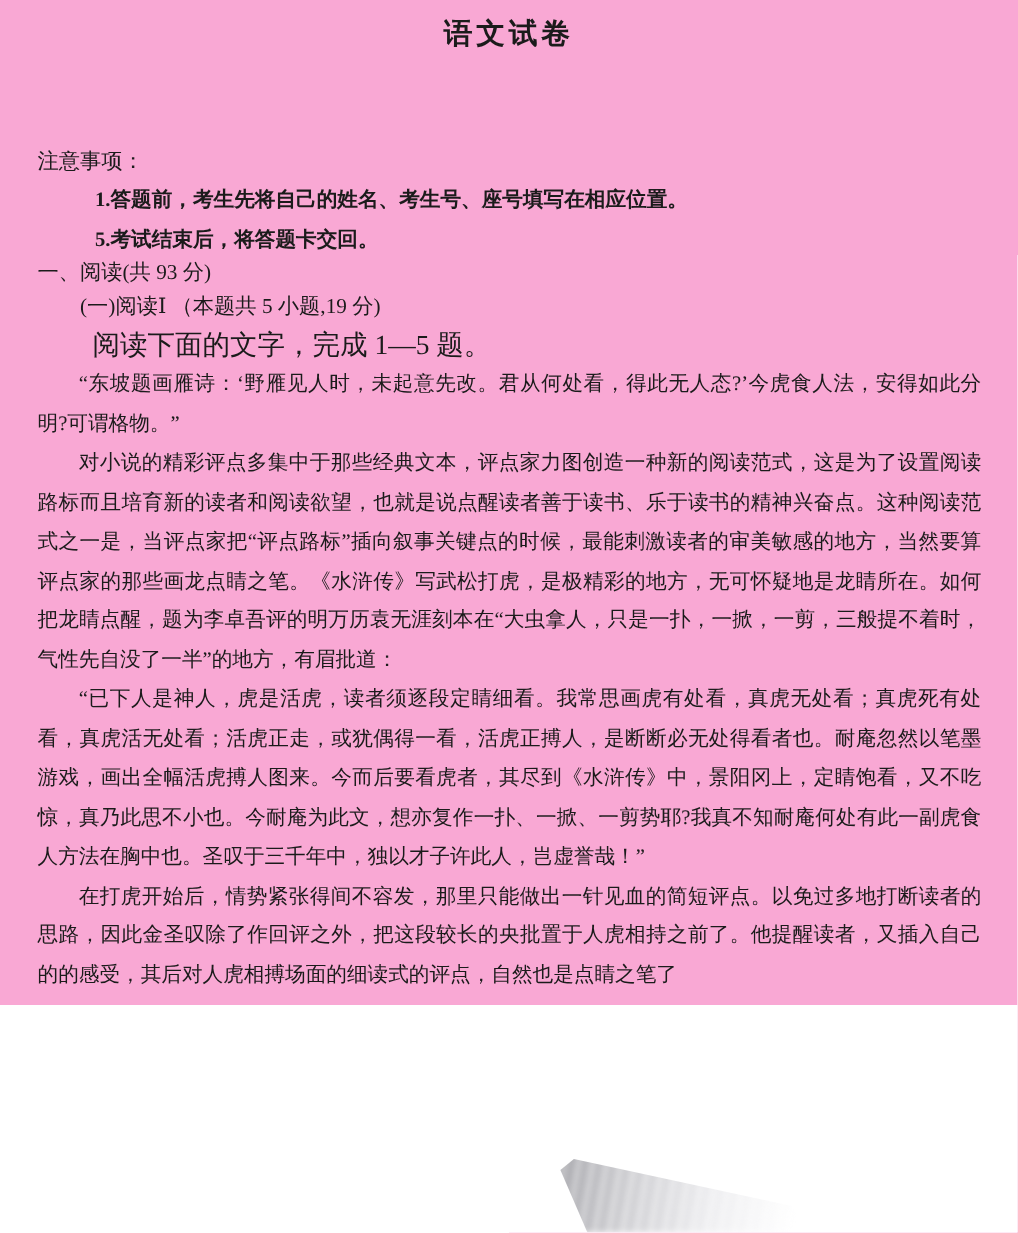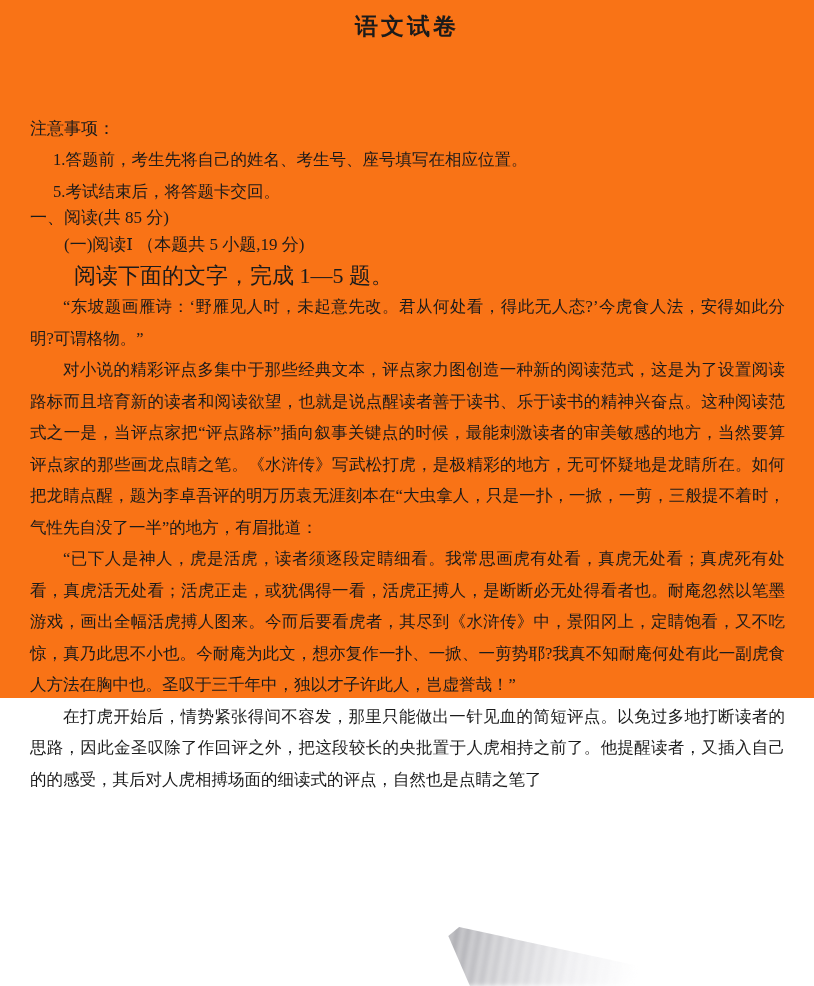--- a/index.html
+++ b/index.html
@@ -11,22 +11,22 @@
     width: 814px;
     height: 986px;
     font-family: "Liberation Serif", "DejaVu Serif", serif;
     color: #1b1b1b;
     position: relative;
     overflow: hidden;
   }
   .page {
     position: relative;
     width: 814px;
-    height: 698px;
-    background: #f97316;
+    height: 804px;
+    background: #f9a8d4;
   }
   .title {
     margin: 0;
     padding-top: 12px;
     font-size: 23px;
     font-weight: bold;
     text-align: center;
     letter-spacing: 3px;
     line-height: 30px;
   }
@@ -35,23 +35,24 @@
   }
   .notice-heading {
     font-weight: normal;
     font-size: 17px;
     margin: 0 30px;
     line-height: 30px;
   }
   .note {
     font-size: 16.5px;
     line-height: 31.5px;
-    margin: 0 29px 0 20px;
+    margin: 0 29px 0 43px;
     text-align: justify;
     text-indent: 2em;
+    font-weight: bold;
   }
   .section-heading {
     font-size: 17px;
     margin: 0 30px;
     margin-top: -3px;
     line-height: 27px;
     white-space: nowrap;
   }
   .sub-heading {
     font-size: 17px;
@@ -110,21 +111,21 @@
 <div class="page">
 
   <h1 class="title">语文试卷</h1>
 
   <div class="notice">
     <div class="notice-heading">注意事项：</div>
     <p class="note">1.答题前，考生先将自己的姓名、考生号、座号填写在相应位置。</p>
     <p class="note">5.考试结束后，将答题卡交回。</p>
   </div>
 
-  <div class="section-heading">一、阅读(共 85 分)</div>
+  <div class="section-heading">一、阅读(共 93 分)</div>
   <div class="sub-heading">(一)阅读Ⅰ （本题共 5 小题,19 分)</div>
   <p class="instruction">阅读下面的文字，完成 1—5 题。</p>
 
   <div>
     <p class="body-para">“东坡题画雁诗：‘野雁见人时，未起意先改。君从何处看，得此无人态?’今虎食人法，安得如此分明?可谓格物。”</p>
     <p class="body-para">对小说的精彩评点多集中于那些经典文本，评点家力图创造一种新的阅读范式，这是为了设置阅读路标而且培育新的读者和阅读欲望，也就是说点醒读者善于读书、乐于读书的精神兴奋点。这种阅读范式之一是，当评点家把“评点路标”插向叙事关键点的时候，最能刺激读者的审美敏感的地方，当然要算评点家的那些画龙点睛之笔。《水浒传》写武松打虎，是极精彩的地方，无可怀疑地是龙睛所在。如何把龙睛点醒，题为李卓吾评的明万历袁无涯刻本在“大虫拿人，只是一扑，一掀，一剪，三般提不着时，气性先自没了一半”的地方，有眉批道：</p>
     <p class="body-para">“已下人是神人，虎是活虎，读者须逐段定睛细看。我常思画虎有处看，真虎无处看；真虎死有处看，真虎活无处看；活虎正走，或犹偶得一看，活虎正搏人，是断断必无处得看者也。耐庵忽然以笔墨游戏，画出全幅活虎搏人图来。今而后要看虎者，其尽到《水浒传》中，景阳冈上，定睛饱看，又不吃惊，真乃此思不小也。今耐庵为此文，想亦复作一扑、一掀、一剪势耶?我真不知耐庵何处有此一副虎食人方法在胸中也。圣叹于三千年中，独以才子许此人，岂虚誉哉！”</p>
     <p class="body-para">在打虎开始后，情势紧张得间不容发，那里只能做出一针见血的简短评点。以免过多地打断读者的思路，因此金圣叹除了作回评之外，把这段较长的央批置于人虎相持之前了。他提醒读者，又插入自己的的感受，其后对人虎相搏场面的细读式的评点，自然也是点睛之笔了</p>
   </div>
 

